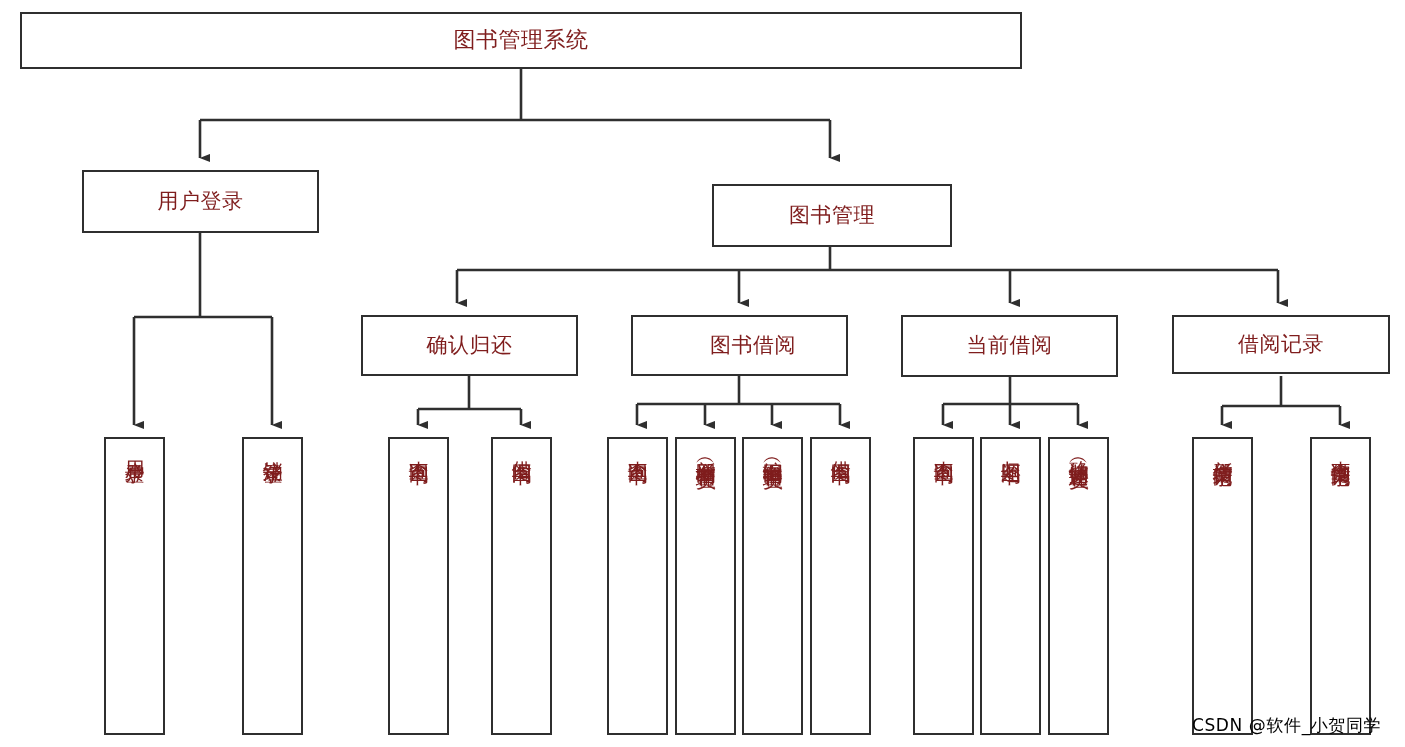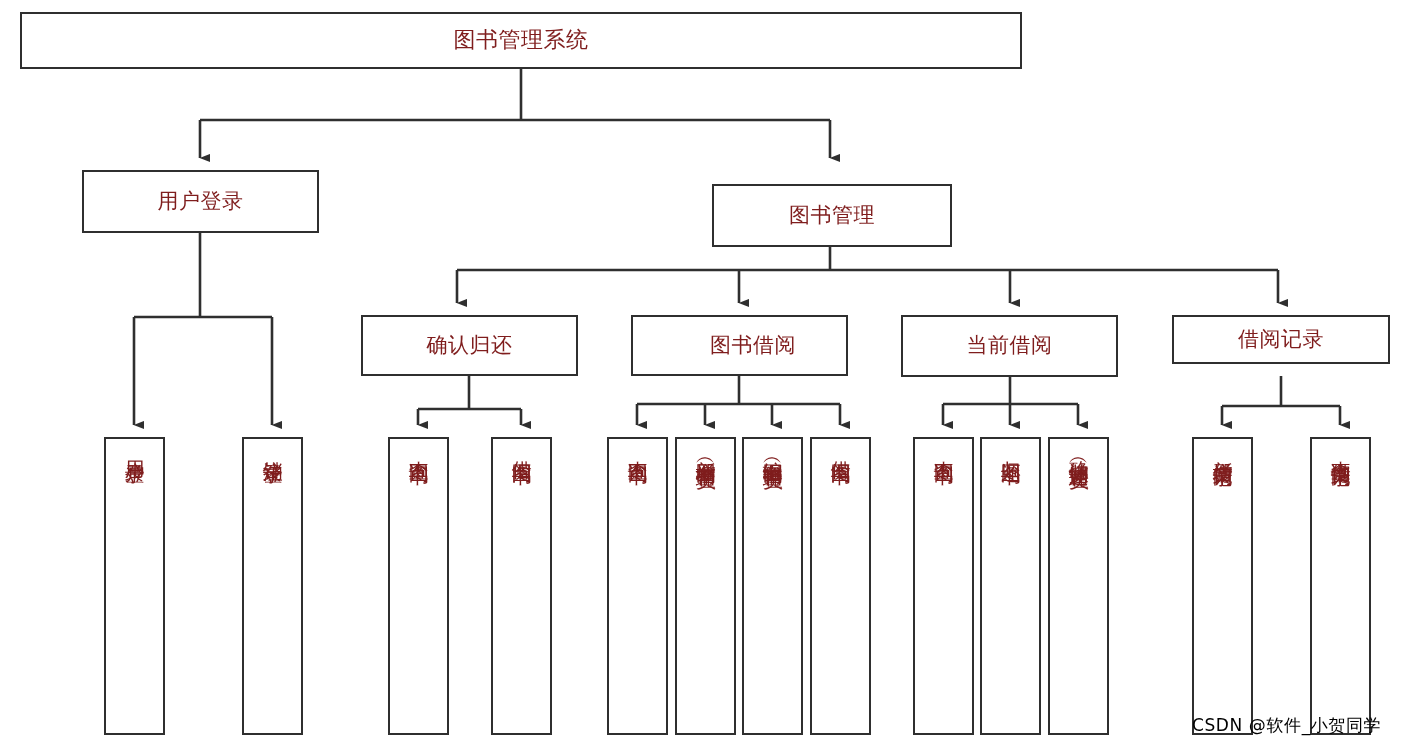--- a/index.html
+++ b/index.html
@@ -141,21 +141,21 @@
 
   <div class="node horiz" style="left:361px; top:315px; width:217px; height:61px;">
     <span class="lbl">确认归还</span>
   </div>
   <div class="node horiz" style="left:631px; top:315px; width:217px; height:61px;padding-left:27px;">
     <span class="lbl">图书借阅</span>
   </div>
   <div class="node horiz" style="left:901px; top:315px; width:217px; height:62px;">
     <span class="lbl">当前借阅</span>
   </div>
-  <div class="node horiz" style="left:1172px; top:315px; width:218px; height:49px;">
+  <div class="node horiz" style="left:1172px; top:315px; width:218px; height:59px;">
     <span class="lbl">借阅记录</span>
   </div>
 
   <div class="node vert" style="left:104px; top:437px; width:61px; height:298px;">
     <span class="lbl">用户登录</span>
   </div>
   <div class="node vert" style="left:242px; top:437px; width:61px; height:298px;">
     <span class="lbl">注销登录</span>
   </div>
 

